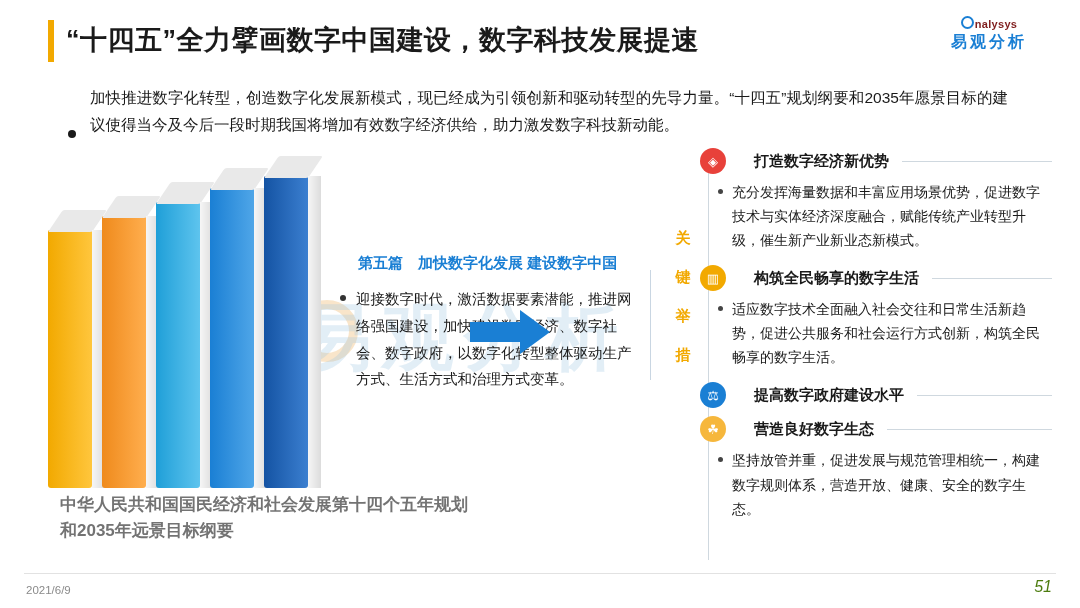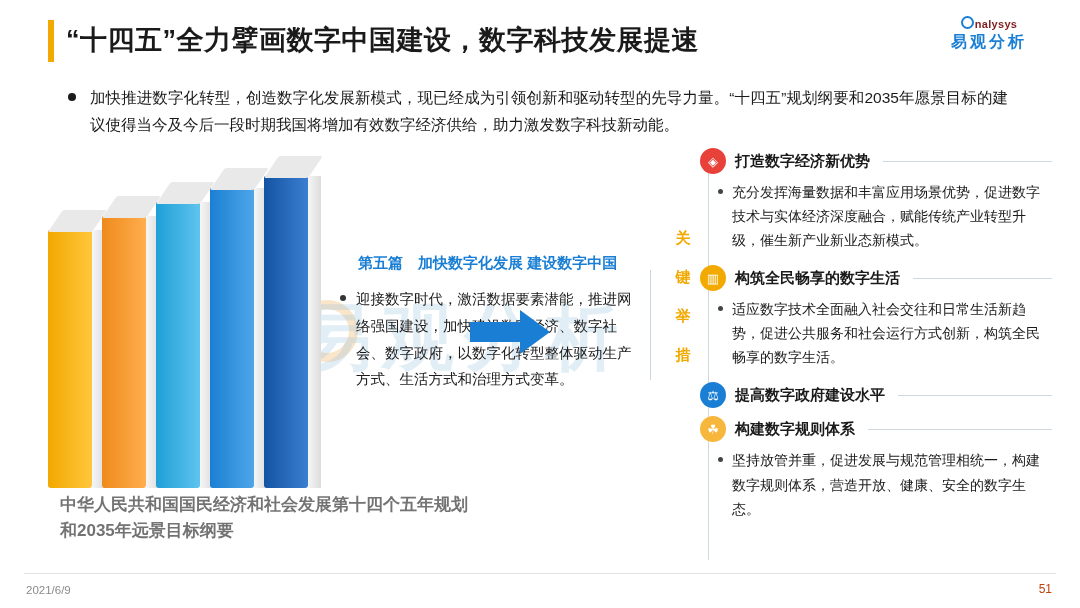--- a/index.html
+++ b/index.html
@@ -61,20 +61,21 @@
     margin-right: 1px;
   }
 
   
   .intro {
     position: absolute;
     left: 68px; top: 84px;
     width: 940px;
     display: flex;
     gap: 14px;
+    align-items: flex-end;
   }
   .intro-bullet {
     flex: 0 0 auto;
     width: 8px; height: 8px;
     border-radius: 50%;
     background: #1a1a1a;
     margin-top: 9px;
   }
   .intro-text {
     font-size: 15.5px;
@@ -246,20 +247,21 @@
   .ic-red    { background: #e8413a; }
   .ic-orange { background: #f2a900; }
   .ic-blue   { background: #1a7fd4; }
   .ic-yellow { background: #f6b73c; }
 
   .rp-title {
     font-size: 15px;
     font-weight: bold;
     color: #1a1a1a;
     white-space: nowrap;
+    margin-left: 19px;
   }
   .rp-rule {
     flex: 1 1 auto;
     height: 1px;
     background: #cfd8df;
     margin-left: 4px;
   }
   .rp-body {
     display: flex;
     gap: 9px;
@@ -296,22 +298,23 @@
   .footer-center {
     position: absolute;
     left: 0; right: 0; bottom: 12px;
     text-align: center;
     font-size: 11.5px;
     color: #8a8a8a;
   }
   .footer-page {
     position: absolute;
     right: 28px; bottom: 12px;
-    font-size: 12px;
-    color: #c2410c;
+    font-size: 16px;
+    color: #4d7c0f;
+    font-style: italic;
   }
 </style>
 </head>
 <body>
 
 <div class="slide">
 
   <div class="title-bar"></div>
   <div class="slide-title">“十四五”全力擘画数字中国建设，数字科技发展提速</div>
 
@@ -405,21 +408,21 @@
       <div class="rp-head">
         <div class="rp-icon ic-blue">⚖</div>
         <div class="rp-title">提高数字政府建设水平</div>
         <div class="rp-rule"></div>
       </div>
     </div>
 
     <div class="rp-item">
       <div class="rp-head">
         <div class="rp-icon ic-yellow">☘</div>
-        <div class="rp-title">构建数字规则体系</div>
+        <div class="rp-title">营造良好数字生态</div>
         <div class="rp-rule"></div>
       </div>
       <div class="rp-body">
         <div class="rp-bullet"></div>
         <div class="rp-text">坚持放管并重，促进发展与规范管理相统一，构建数字规则体系，营造开放、健康、安全的数字生态。</div>
       </div>
     </div>
   </div>
 
   <div class="footer-line"></div>

